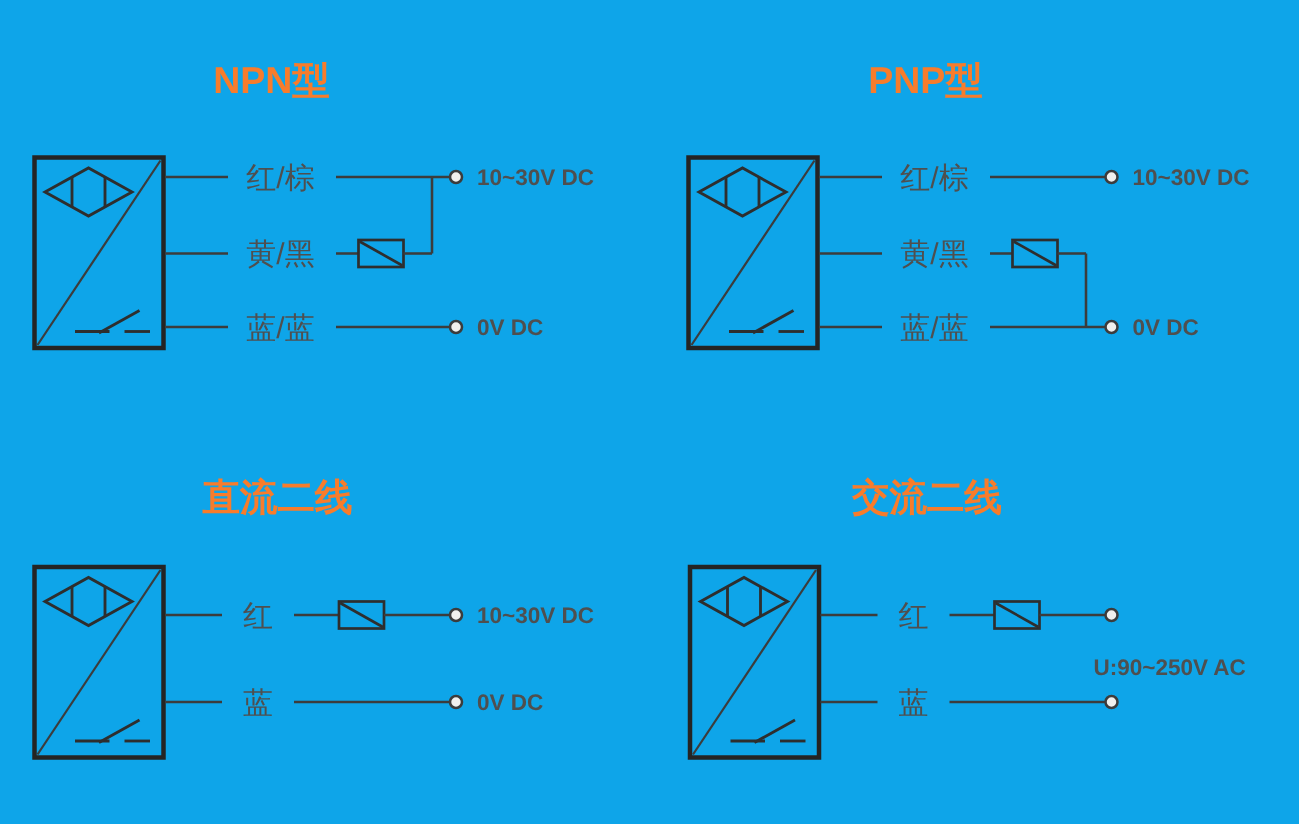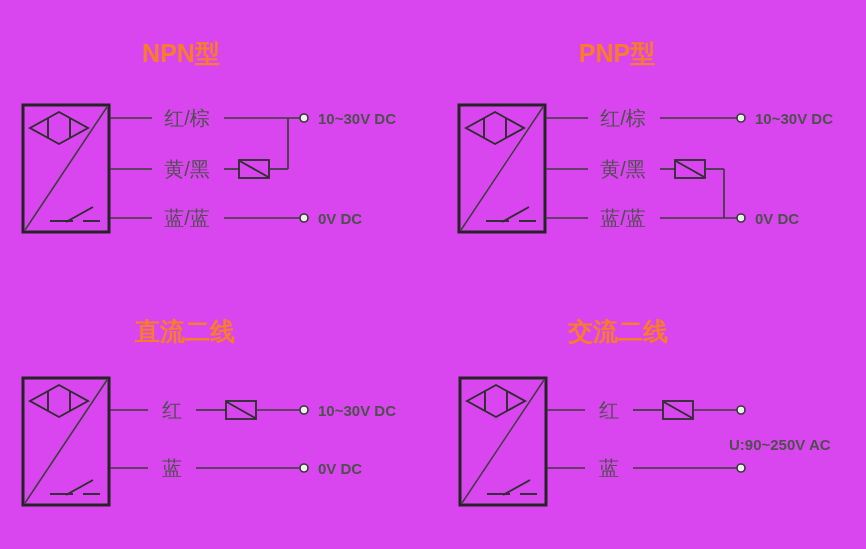--- a/index.html
+++ b/index.html
@@ -5,21 +5,21 @@
   html, body {
     margin: 0;
     padding: 0;
     background: #f0f0ee;
     font-family: "Liberation Sans", "DejaVu Sans", sans-serif;
   }
   .canvas {
     position: relative;
     width: 866px;
     height: 549px;
-    background: #d946ef;
+    background: #0ea5e9;
     overflow: hidden;
   }
   svg { display: block; }
   .title-text {
     fill: #f87c2b;
     font-size: 25px;
     font-weight: bold;
     font-family: "Liberation Sans", "DejaVu Sans", sans-serif;
   }
   .wire-label {

